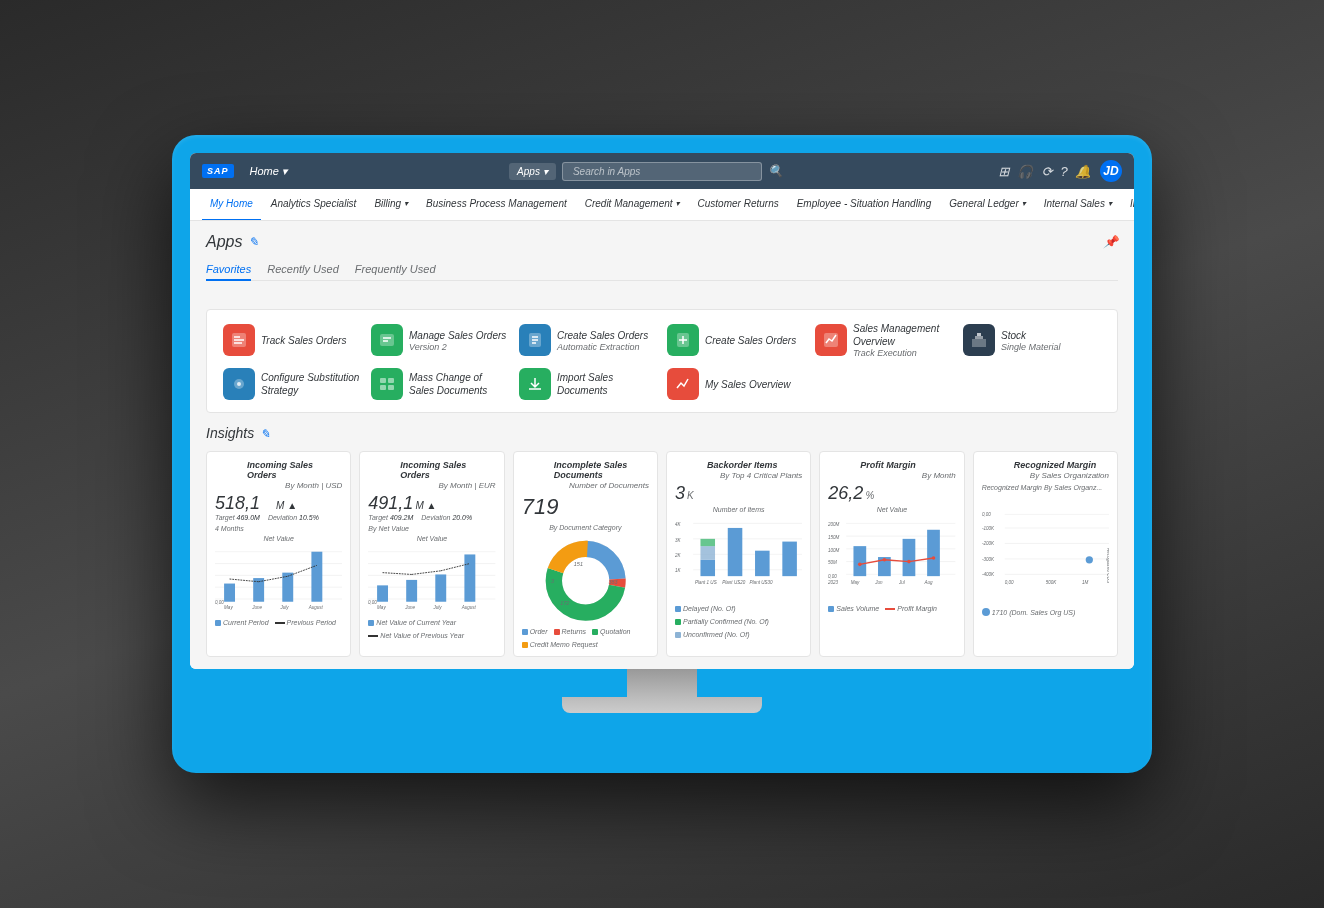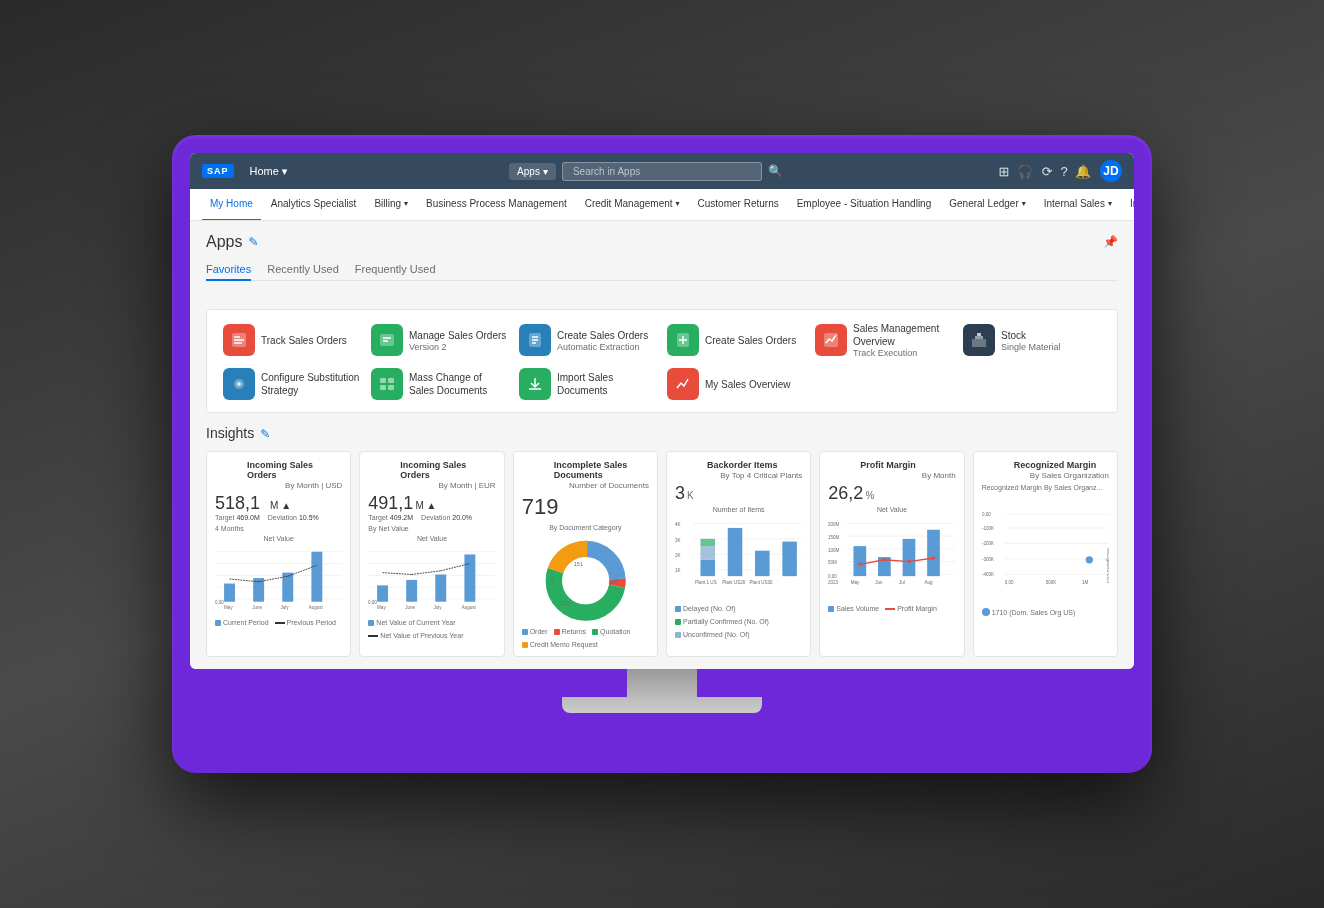--- a/index.html
+++ b/index.html
@@ -12,25 +12,26 @@
       font-family: '72', Arial, sans-serif;
       padding: 20px;
     }
 
     .monitor-wrapper {
       position: relative;
       width: 980px;
     }
 
     .monitor-frame {
-      background: #6d28d9;
+      background: #0ea5e9;
       border-radius: 24px;
       padding: 18px 18px 60px 18px;
       box-shadow: 0 30px 80px rgba(0,0,0,0.7), inset 0 2px 4px rgba(255,255,255,0.1);
       position: relative;
+      font-style: italic;
     }
 
     .monitor-screen {
       background: #f5f5f5;
       border-radius: 6px;
       overflow: hidden;
       width: 100%;
     }
 
     
@@ -594,21 +595,21 @@
             <div class="insights-header">
               <span class="insights-title">Insights</span>
               <span class="edit-icon">✎</span>
             </div>
 
             <div class="kpi-cards">
 
               <div class="kpi-card">
                 <div class="kpi-card-title">Incoming Sales Orders</div>
                 <div class="kpi-card-subtitle">By Month | USD</div>
-                <div style="display:flex;align-items:baseline;gap:10px;">
+                <div style="display:flex;align-items:baseline;gap:16px;">
                   <span class="kpi-value">518,1</span>
                   <span style="font-size:10px;color:#32363a;">M ▲</span>
                 </div>
                 <div class="kpi-meta">
                   <div class="kpi-meta-item">Target <span>469.0M</span></div>
                   <div class="kpi-meta-item">Deviation <span>10.5%</span></div>
                 </div>
                 <div class="kpi-period">4 Months</div>
                 <div class="chart-label">Net Value</div>
                 <svg width="100%" height="70" viewBox="0 0 140 70">

